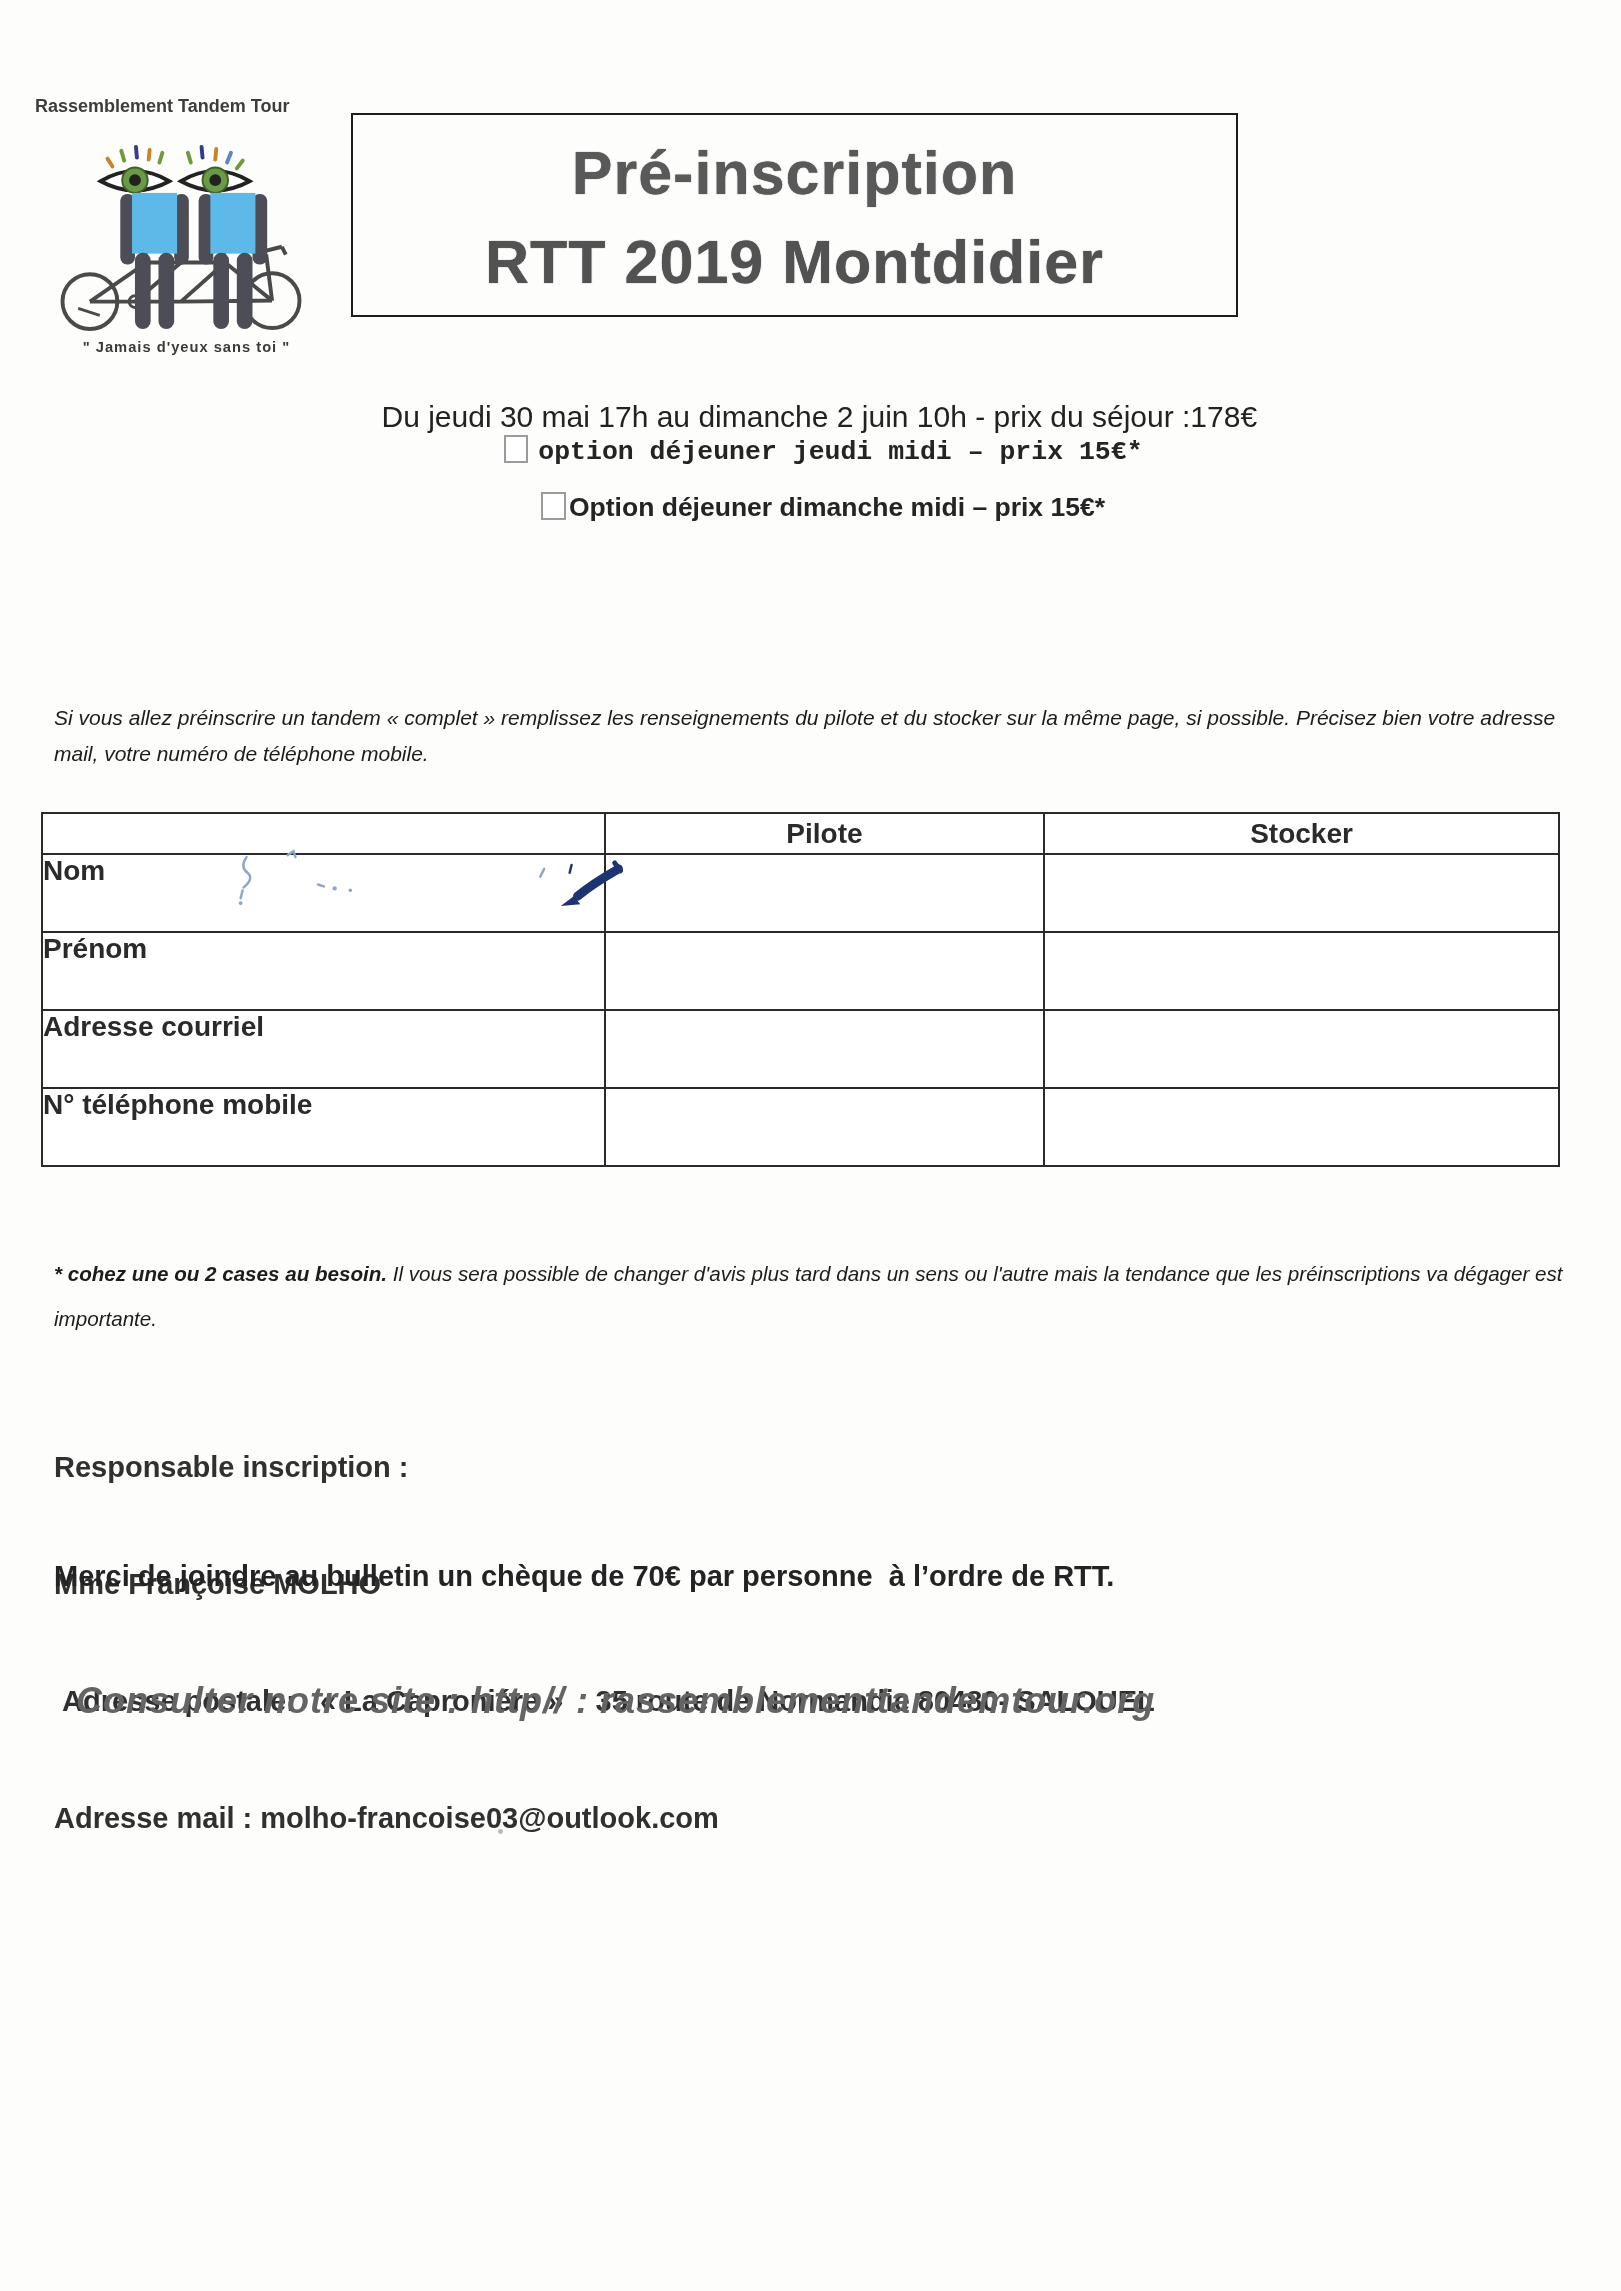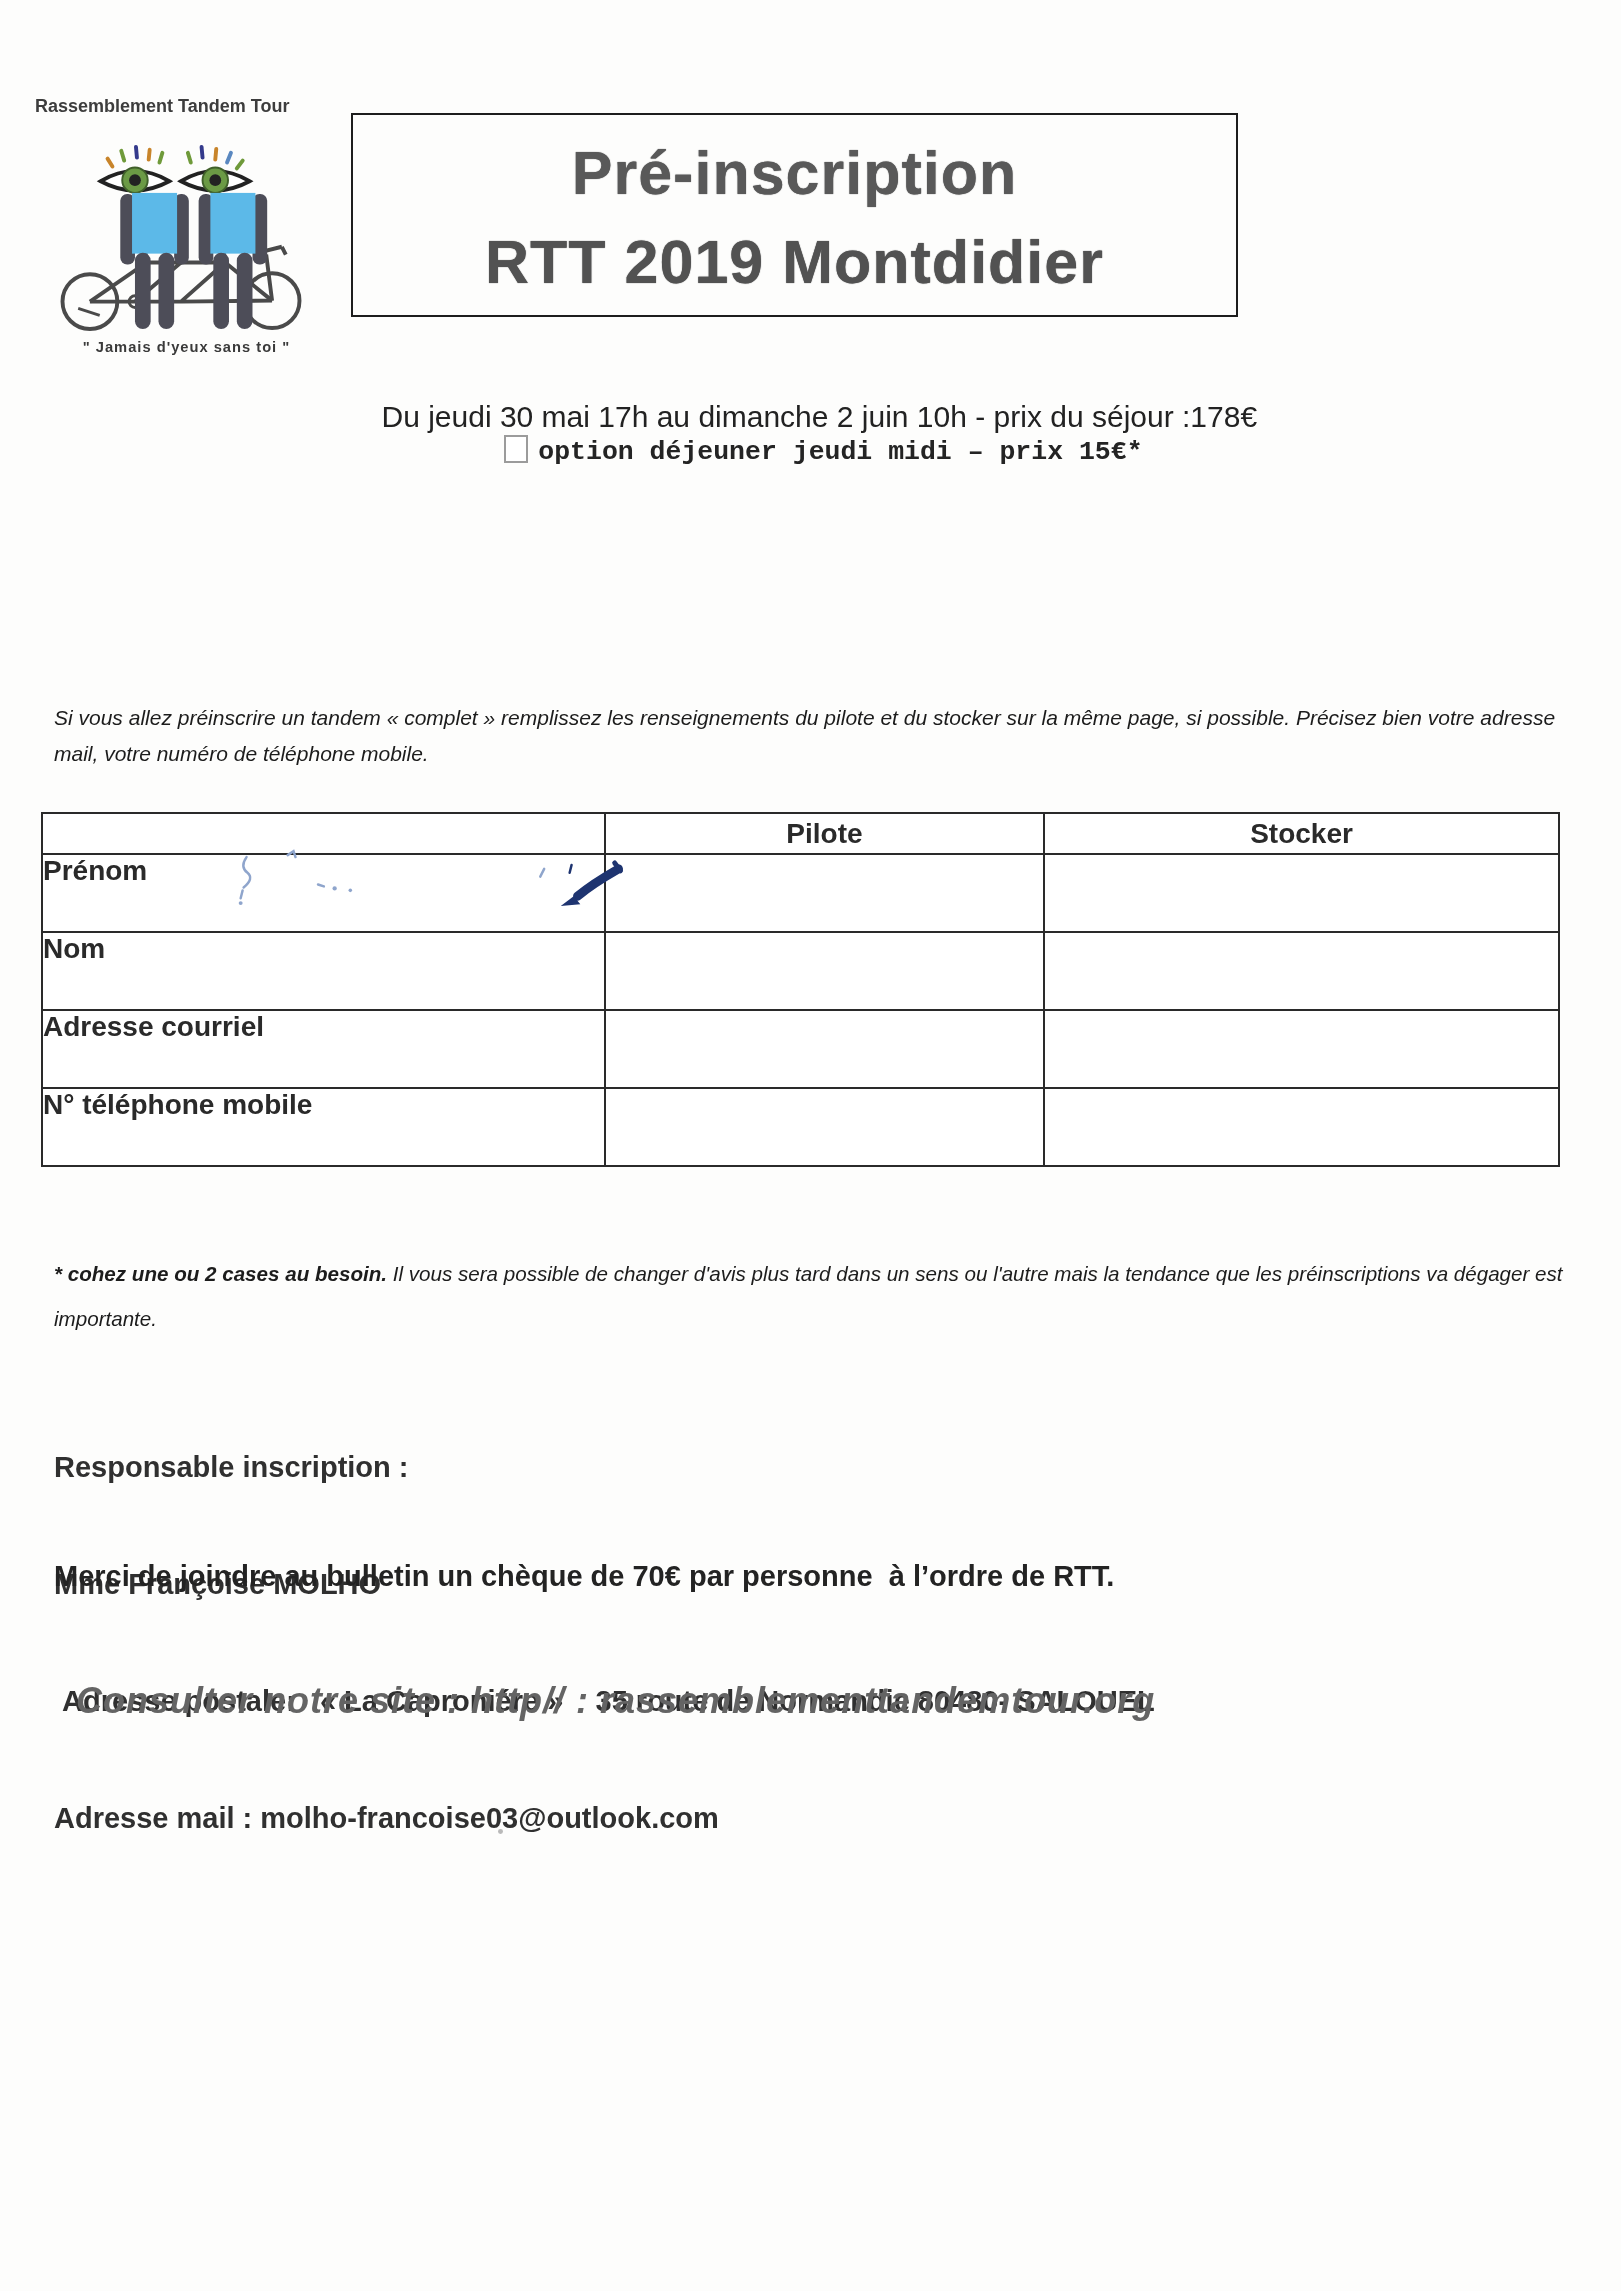--- a/index.html
+++ b/index.html
@@ -194,37 +194,40 @@
     <div class="title-line1">Pré-inscription</div>
     <div class="title-line2">RTT 2019 Montdidier</div>
   </div>
 
   <div class="abs date-line">Du jeudi 30 mai 17h au dimanche 2 juin 10h - prix du séjour :178€</div>
 
   <div class="abs option-line option-1">
     <span class="checkbox cb1"></span><span>option déjeuner jeudi midi – prix 15€*</span>
   </div>
 
+  <div class="abs option-line option-2">
+    <span class="checkbox cb2"></span><span>Option déjeuner dimanche midi – prix 15€*</span>
+  </div>
 
   <div class="abs instructions">Si vous allez préinscrire un tandem « complet » remplissez les renseignements du pilote et du stocker sur la même page, si possible. Précisez bien votre adresse mail, votre numéro de téléphone mobile.</div>
 
   <table class="abs form-table">
     <tbody>
         <tr>
       <th class="col-label"></th>
       <th class="col-pilote">Pilote</th>
       <th class="col-stocker">Stocker</th>
     </tr>
     <tr>
+      <td class="row-label">Nom</td>
+      <td></td>
+      <td></td>
+    </tr>
+    <tr>
       <td class="row-label">Prénom</td>
-      <td></td>
-      <td></td>
-    </tr>
-    <tr>
-      <td class="row-label">Nom</td>
       <td></td>
       <td></td>
     </tr>
     <tr>
       <td class="row-label">Adresse courriel</td>
       <td></td>
       <td></td>
     </tr>
     <tr>
       <td class="row-label">N° téléphone mobile</td>

